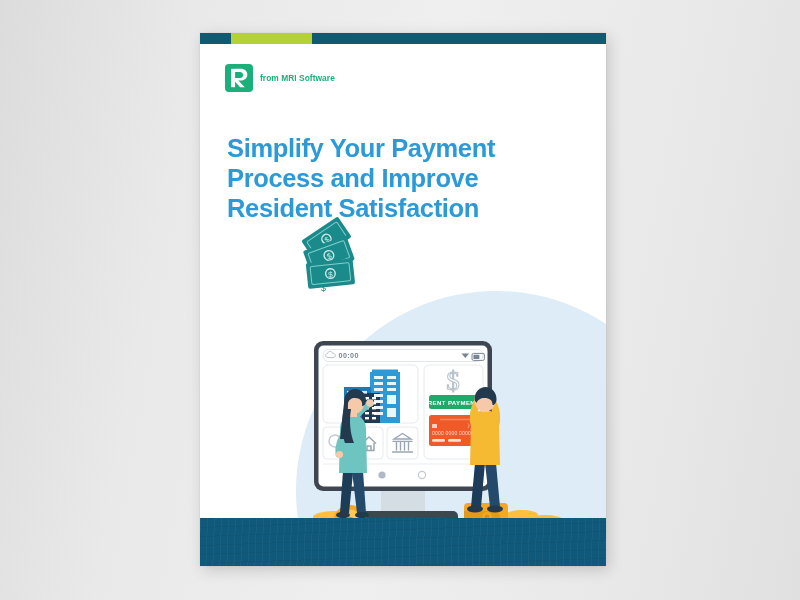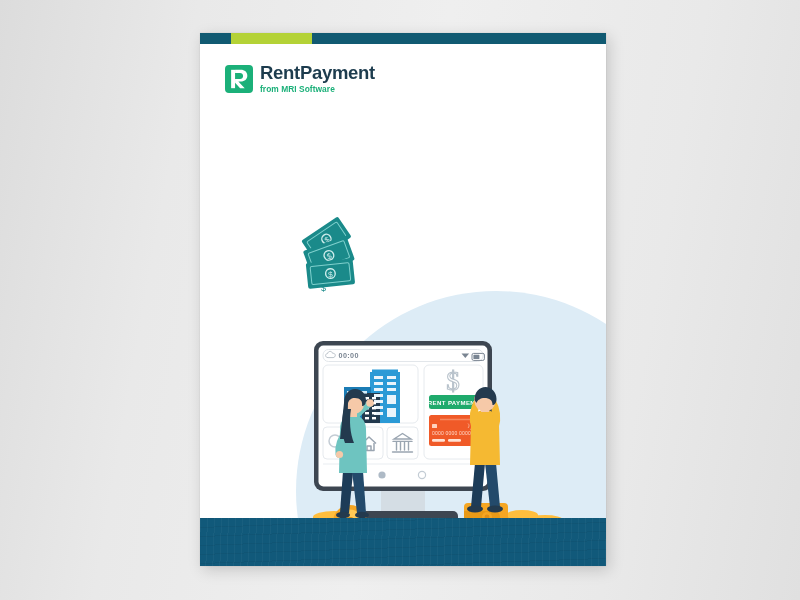--- a/index.html
+++ b/index.html
@@ -153,25 +153,25 @@
     <div class="topbar-accent"></div>
   </div>
 
   <div class="logo">
     <svg class="logo-mark" viewBox="0 0 64 64">
       <rect x="0" y="0" width="64" height="64" rx="9" fill="#1bb079"></rect>
       <path d="M14 11h9v42h-9z" fill="#ffffff"></path>
       <path d="M23 11h13c9 0 15 5.4 15 13.3 0 7.8-6 13.2-15 13.2h-5.5l14.6 15.5H34.6L23 40.4v-8.2h11.3c4.2 0 7-2.9 7-7 0-4.2-2.8-7-7-7H23z" fill="#ffffff"></path>
     </svg>
     <div class="logo-text">
-      <span class="logo-name">RentPayment</span>
       <span class="logo-sub">from MRI Software</span>
     </div>
   </div>
 
+  <h1 class="headline">Simplify Your Payment Process and Improve Resident Satisfaction</h1>
 
   <div class="blue-circle"></div>
 
   <svg class="illo" viewBox="0 0 406 533">
 
     <g>
       <g transform="rotate(-34 120 200)">
         <rect x="100" y="196" width="44" height="25" rx="2" fill="#1a8a8a"></rect>
         <rect x="104" y="200" width="36" height="17" rx="1.5" fill="none" stroke="#7fd0cd" stroke-width="1"></rect>
         <circle cx="122" cy="208.5" r="4.6" fill="none" stroke="#cdeceb" stroke-width="1.4"></circle>

